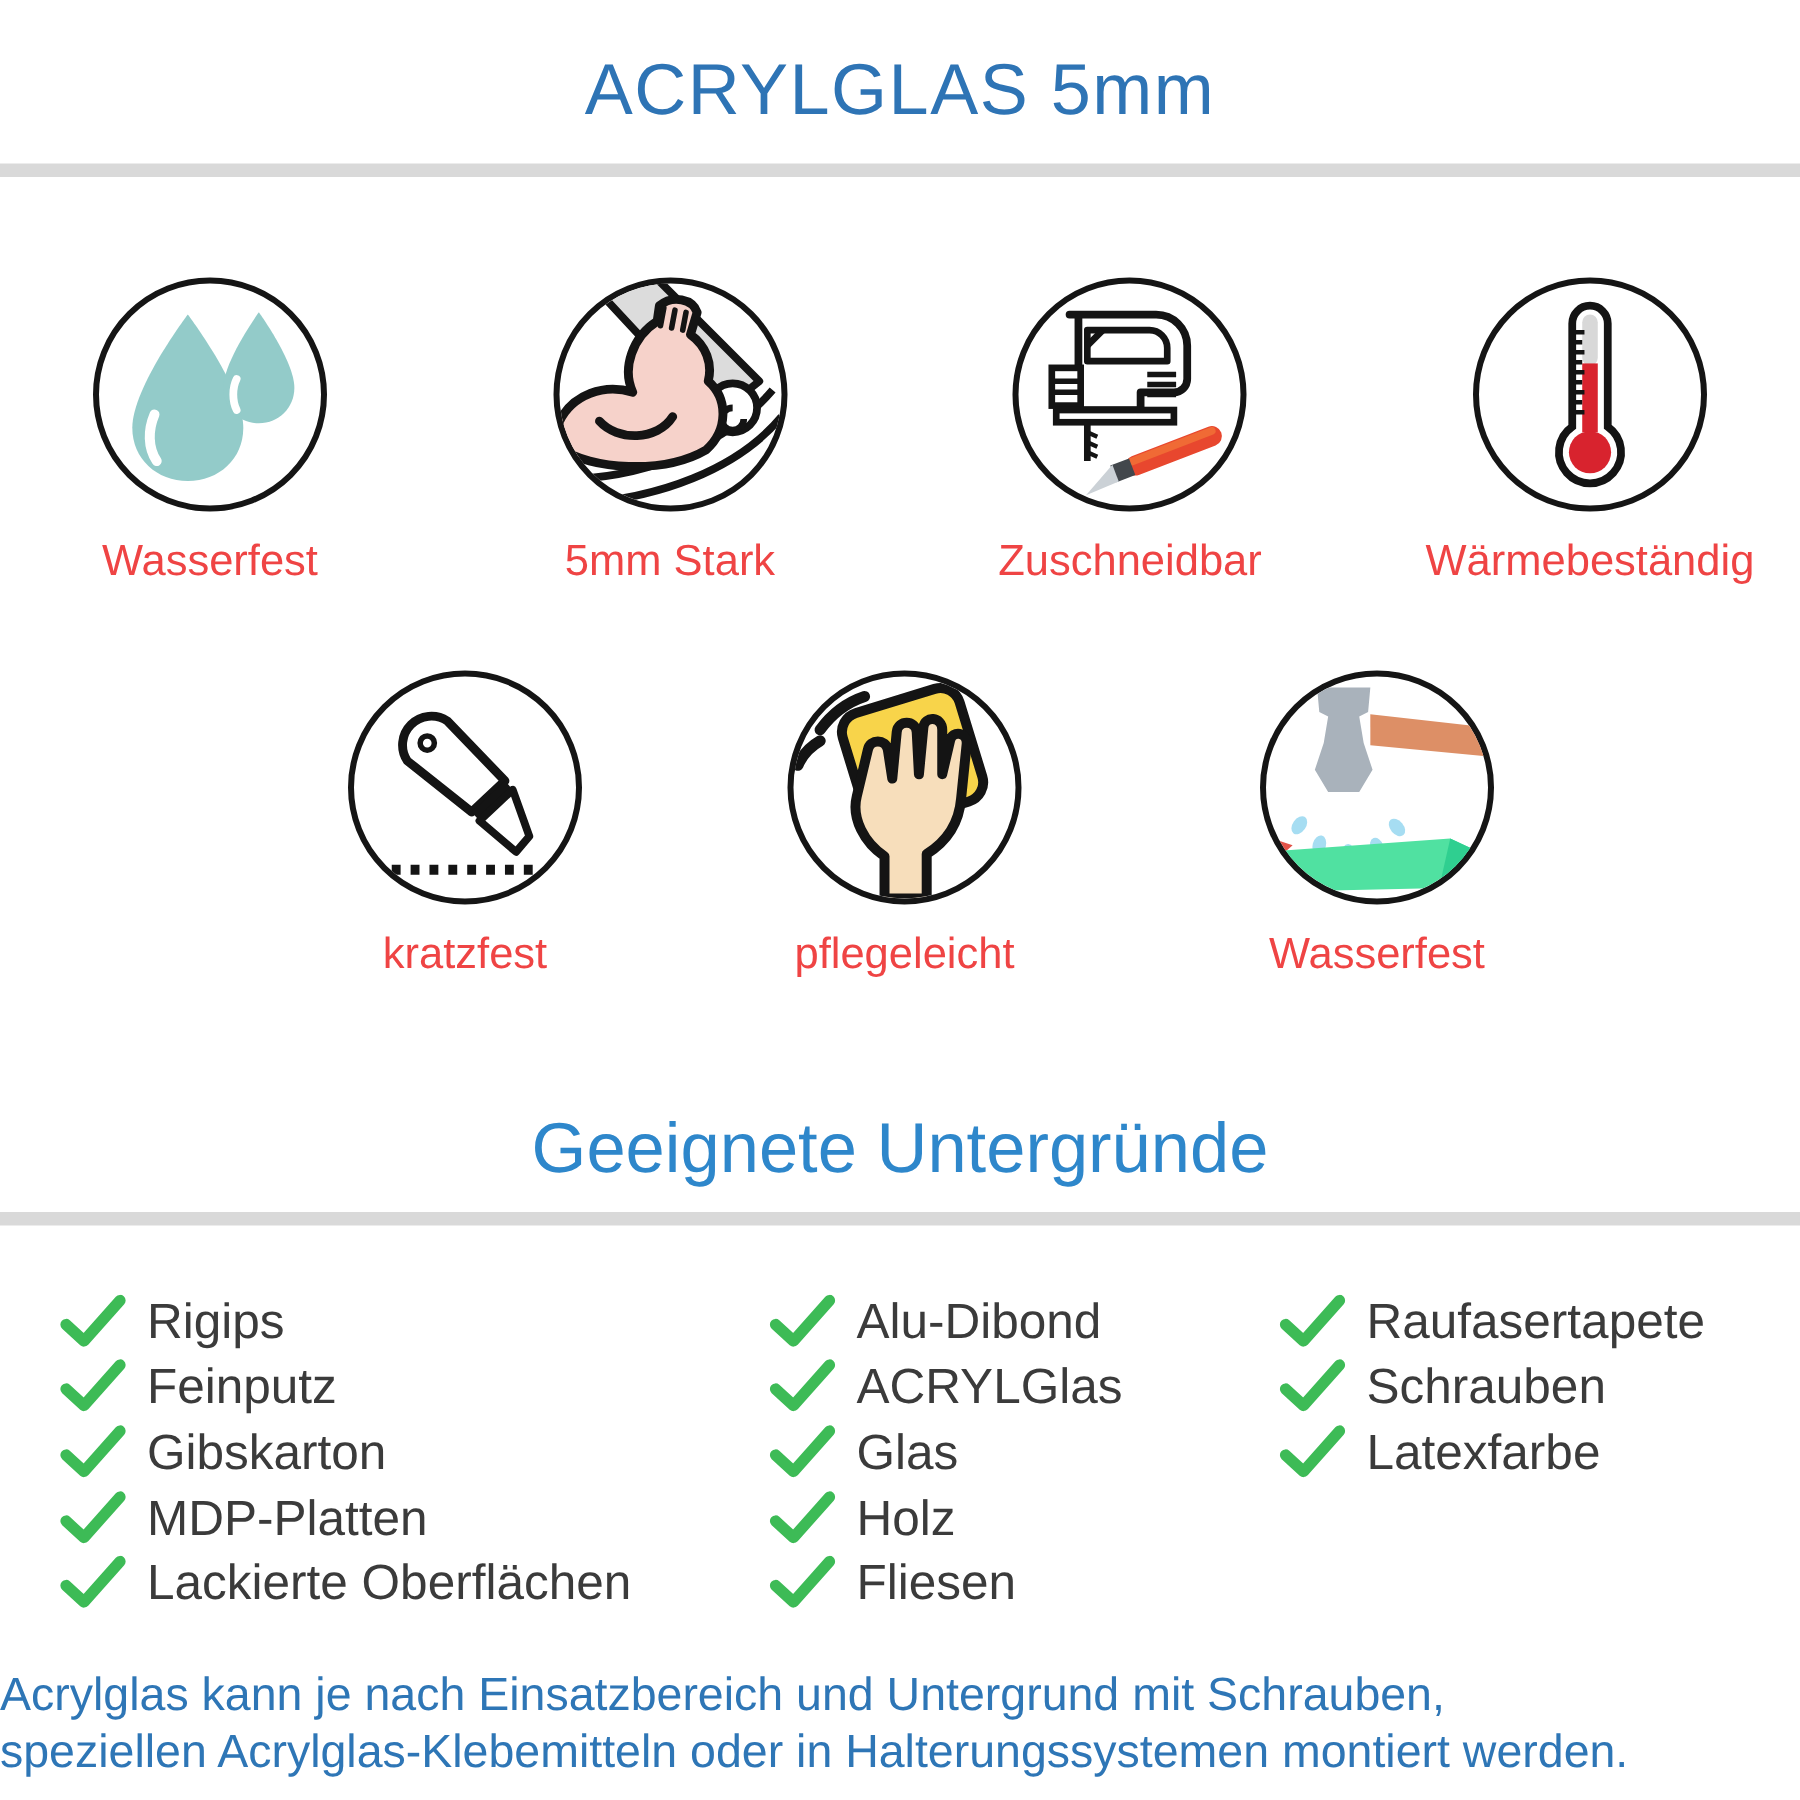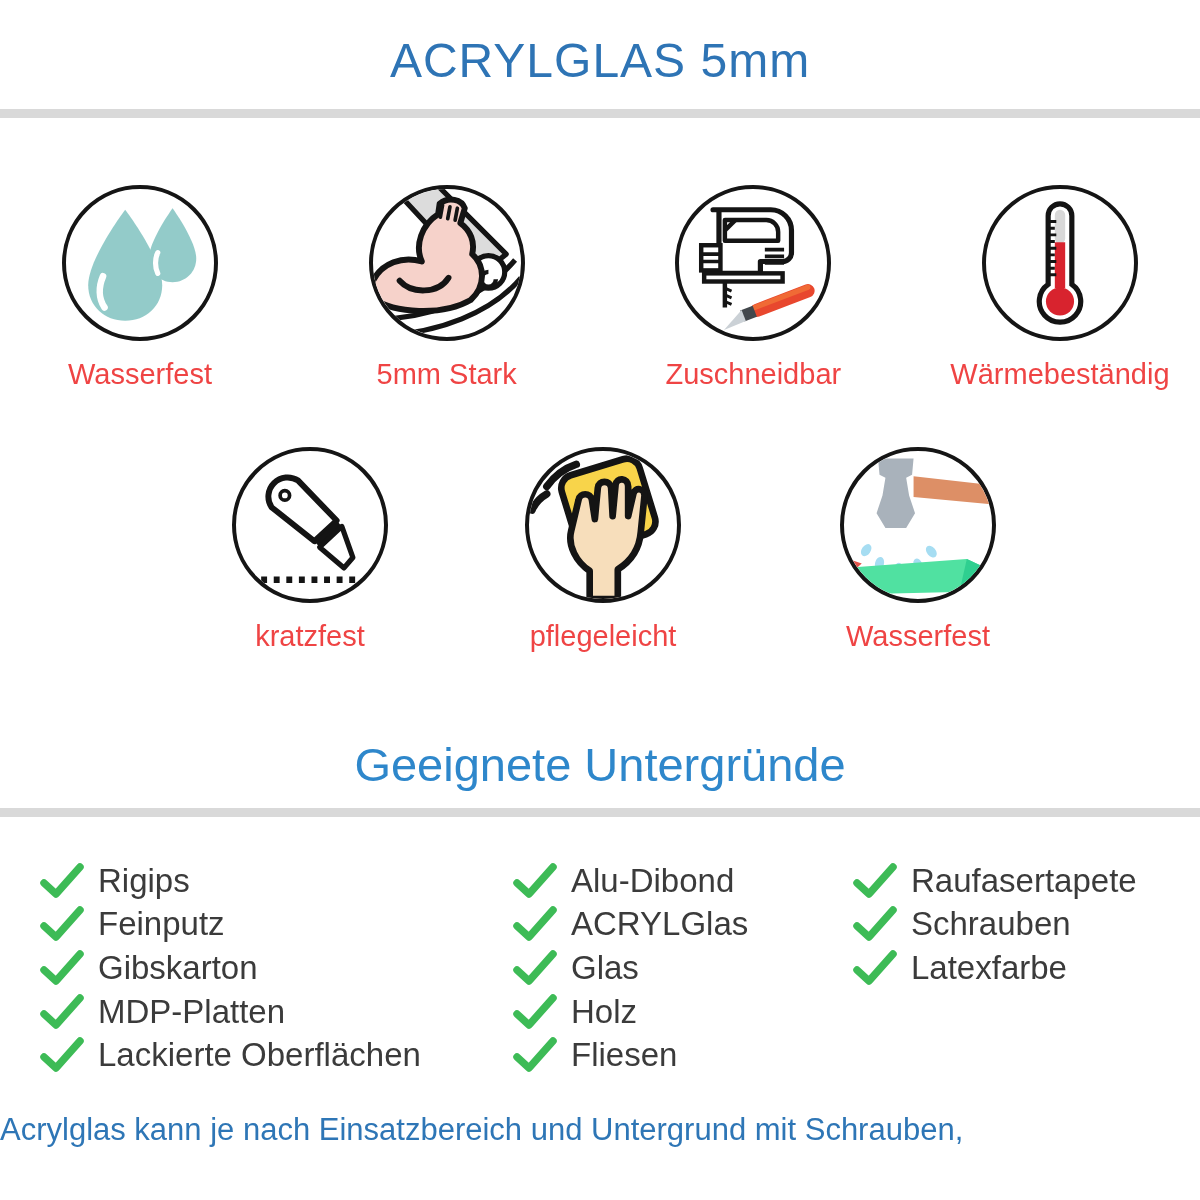--- a/index.html
+++ b/index.html
@@ -268,15 +268,16 @@
         <svg class="check-icon" viewBox="0 0 44 36">
             <path d="M4 20 L16 31 L40 4" fill="none" stroke="#3DBB56" stroke-width="7.5" stroke-linecap="round" stroke-linejoin="round"></path>
           </svg>
         <span class="substrate-label">Latexfarbe</span>
       </div>
     </div>
   </div>
 
   <div class="footer-note">
     <div class="footer-line">Acrylglas kann je nach Einsatzbereich und Untergrund mit Schrauben,</div>
+    <div class="footer-line">speziellen Acrylglas-Klebemitteln oder in Halterungssystemen montiert werden.</div>
   </div>
 
 </div>
 
 </body></html>

